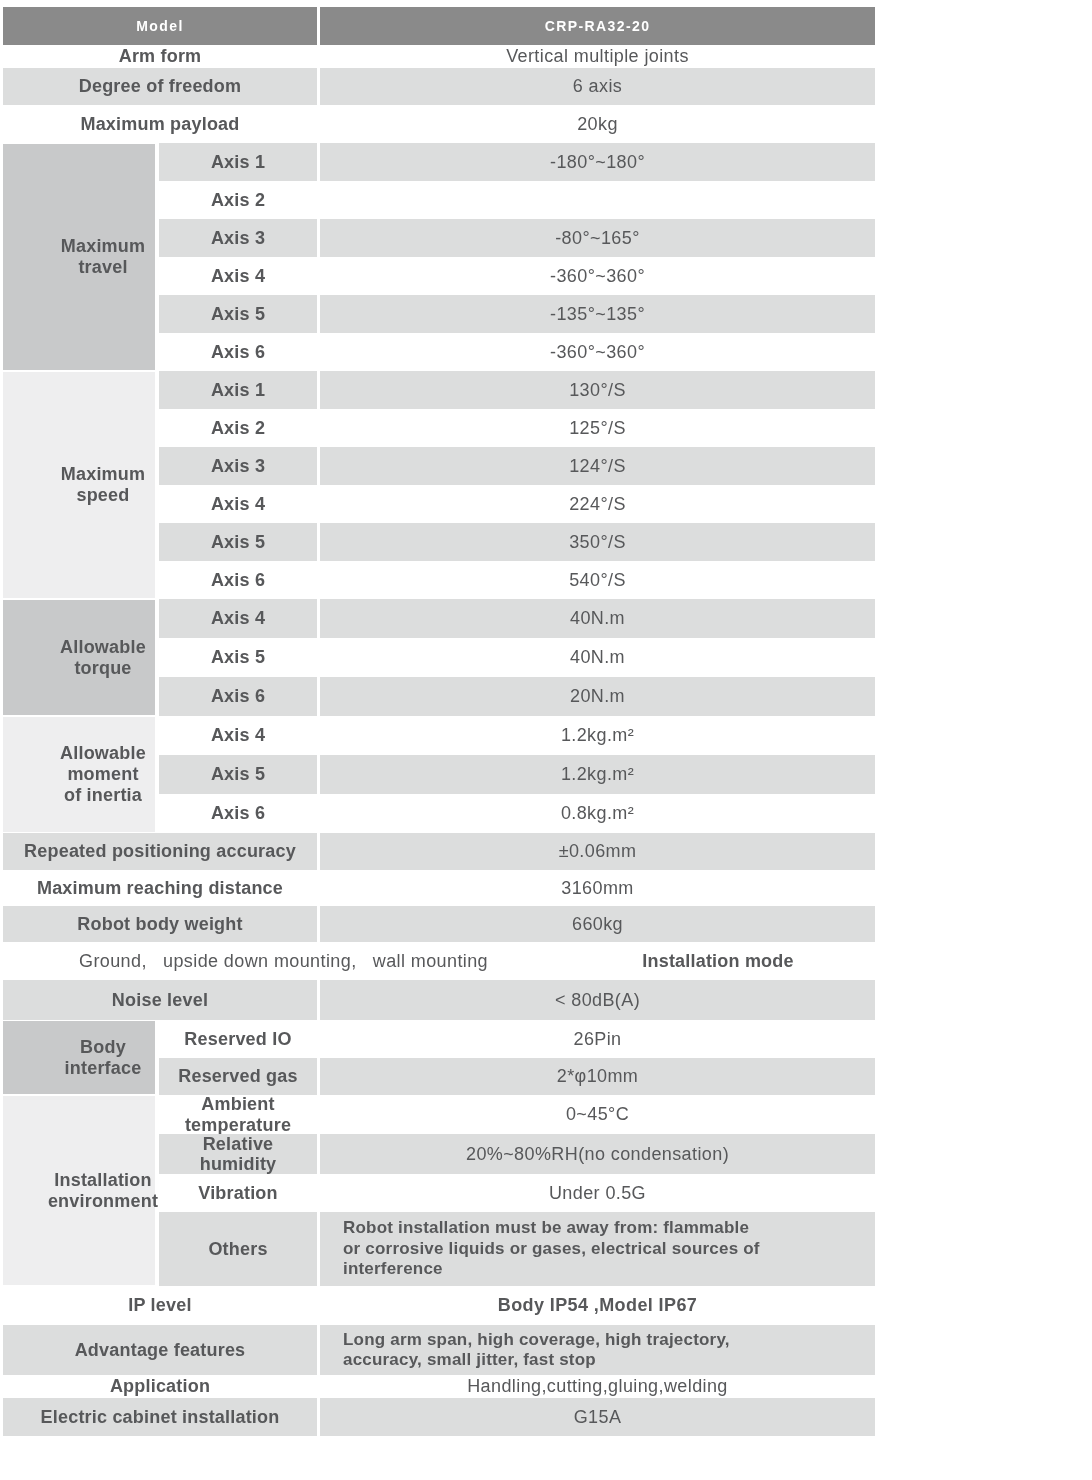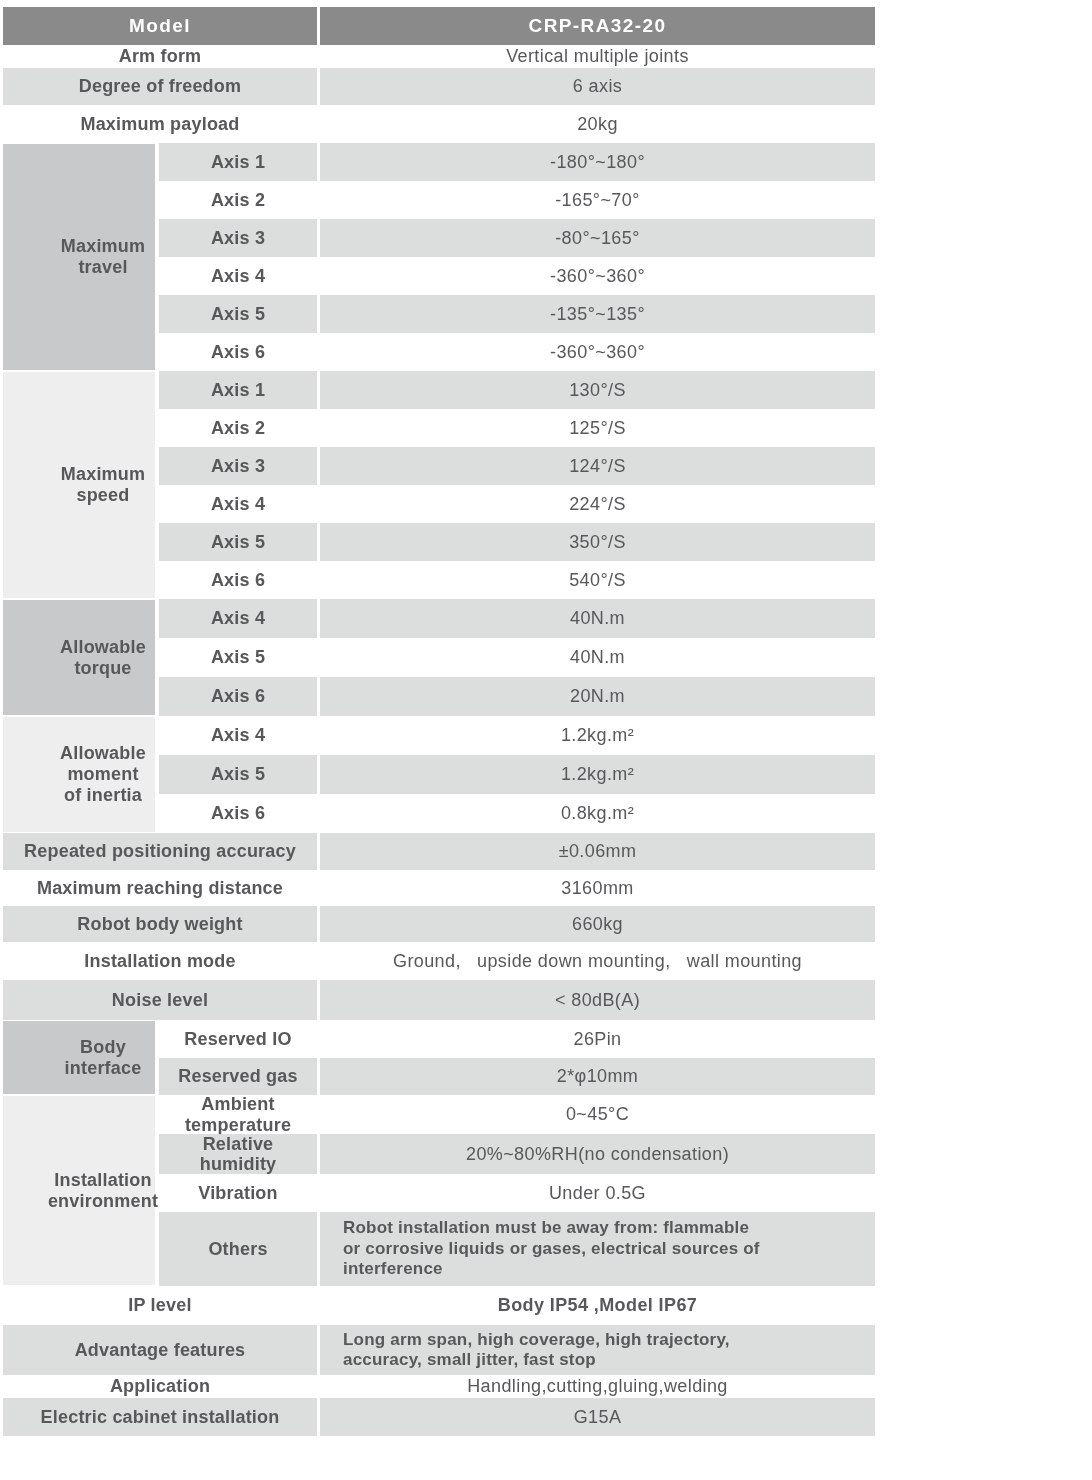--- a/index.html
+++ b/index.html
@@ -16,21 +16,21 @@
   .row{display:flex;}
   .group{display:flex;}
   .grows{width:716px;}
   .cell{display:flex; align-items:center; justify-content:center;}
   .c-label{width:314px; font-weight:700; font-size:18px; letter-spacing:0.2px;}
   .c-axis{width:158px; font-weight:700; font-size:18px; letter-spacing:0.2px; line-height:1.12;}
   .c-group{width:152px; margin:1px 4px 1px 0; font-weight:700; font-size:18px;
            letter-spacing:0.2px; line-height:1.15;padding-left:48px;}
   .c-value{width:555px; margin-left:3px; font-weight:400; font-size:18px; letter-spacing:0.4px;}
   .hdr{background:var(--header-bg); color:var(--header-text); font-weight:700;
-       font-size:19px; letter-spacing:1.4px;}
+       font-size:14px; letter-spacing:1.4px;}
   .bg-gray{background:var(--row-gray);}
   .bg-white{background:#ffffff;}
   .tone-medium{background:var(--group-medium);}
   .tone-light{background:var(--group-light);}
   .v-bold{font-weight:700;}
   .v-left{justify-content:flex-start; padding-left:23px;}
   .v-left .txt{text-align:left;}
   .v-para{font-size:17px; letter-spacing:0.2px; line-height:1.2;}
   .txt{white-space:pre-wrap; text-align:center;}
   .v-left .txt{text-align:left;}
@@ -87,23 +87,20 @@
             <span class="txt">Axis 1</span>
           </div>
         <div class="cell c-value bg-gray">
             <span class="txt">-180°~180°</span>
           </div>
       </div>
       <div class="row h38">
         <div class="cell c-axis bg-white">
             <span class="txt">Axis 2</span>
           </div>
-        <div class="cell c-value bg-white">
-            <span class="txt">-165°~70°</span>
-          </div>
       </div>
       <div class="row h38">
         <div class="cell c-axis bg-gray">
             <span class="txt">Axis 3</span>
           </div>
         <div class="cell c-value bg-gray">
             <span class="txt">-80°~165°</span>
           </div>
       </div>
       <div class="row h38">
@@ -275,25 +272,25 @@
   </div>
   <div class="row h36">
     <div class="cell c-label bg-gray">
         <span class="txt">Robot body weight</span>
       </div>
     <div class="cell c-value bg-gray">
         <span class="txt">660kg</span>
       </div>
   </div>
   <div class="row h38">
-    <div class="cell c-label bg-white">
-        <span class="txt">Installation mode</span>
-      </div>
     <div class="cell c-value bg-white">
         <span class="txt">Ground,   upside down mounting,   wall mounting</span>
+      </div>
+    <div class="cell c-label bg-white">
+        <span class="txt">Installation mode</span>
       </div>
   </div>
   <div class="row h40">
     <div class="cell c-label bg-gray">
         <span class="txt">Noise level</span>
       </div>
     <div class="cell c-value bg-gray">
         <span class="txt">&lt; 80dB(A)</span>
       </div>
   </div>

